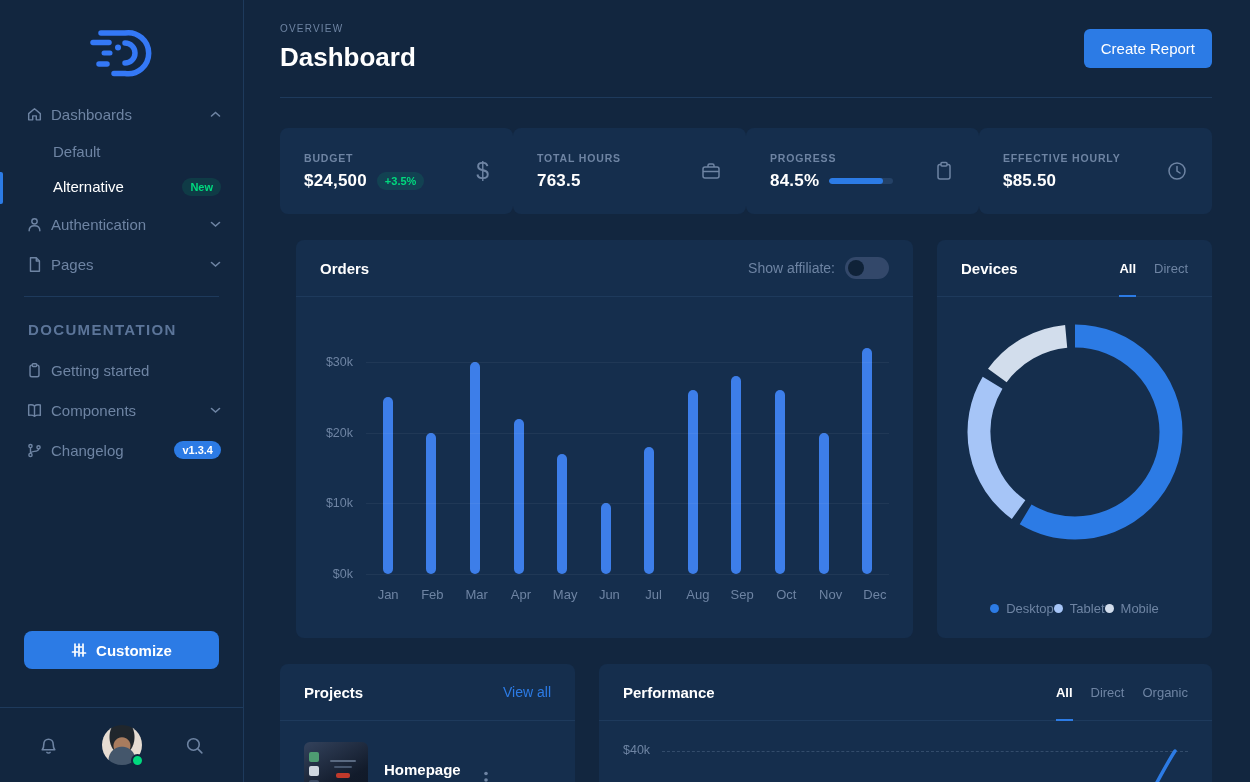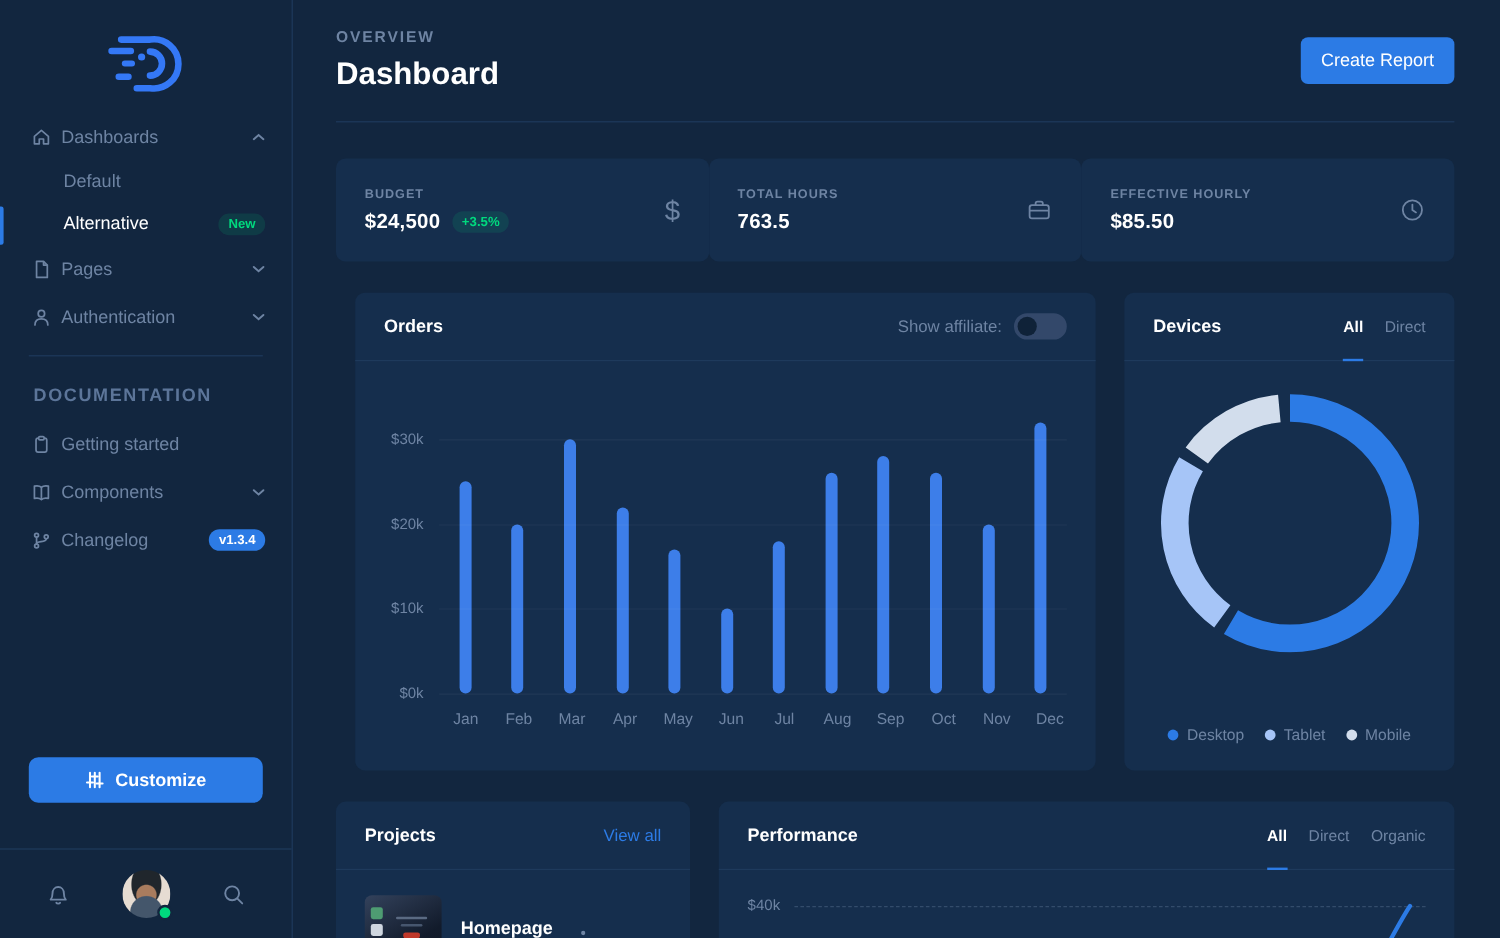--- a/index.html
+++ b/index.html
@@ -43,21 +43,21 @@
       radial-gradient(circle at 50% 52%, #a97c5e 0 8px, rgba(0,0,0,0) 9px),
       radial-gradient(ellipse at 50% 30%, #20262c 0 12px, rgba(0,0,0,0) 13px),
       #e6dcd2; }
   .status-dot { position:absolute; right:-2px; bottom:-2px; width:13px; height:13px;
     border-radius:50%; background:#00d97e; border:2.5px solid #12263f; }
 
   
   .main { flex:1; padding:0 38px 0 36px; overflow:hidden; }
   .page-header { display:flex; align-items:center; justify-content:space-between;
     padding:23px 0 24px; border-bottom:1px solid #1e3a5c; }
-  .pretitle { font-size:13px; font-weight:bold; letter-spacing:.12em; color:#6e84a3;
+  .pretitle { font-size:10px; font-weight:normal; letter-spacing:.12em; color:#6e84a3;
     text-transform:uppercase; }
   .page-title { font-size:26px; font-weight:bold; margin-top:8px; color:#fff; }
   .btn-primary { background:#2c7be5; color:#fff; border:none; border-radius:6px;
     padding:11px 17px; font-size:15px; cursor:pointer; font-family:inherit; }
 
   .stats-row { display:flex; margin-top:30px; }
   .stat-card { flex:1; background:#152e4d; border-radius:8px; height:86px; padding:0 24px;
     display:flex; align-items:center; justify-content:space-between; }
   .stat-label { font-size:10.5px; font-weight:bold; letter-spacing:.08em; color:#6e84a3;
     text-transform:uppercase; }
@@ -91,21 +91,21 @@
     color:#6e84a3; transform:translateY(-50%); }
   .bars { position:absolute; left:70px; right:24px; top:0; height:277px; display:flex;
     align-items:flex-end; }
   .bar-cell { flex:1; display:flex; justify-content:center; align-items:flex-end; }
   .bar { width:10px; border-radius:5px; background:#3d7ee9; }
   .months { position:absolute; left:70px; right:16px; top:290px; display:flex; }
   .month { flex:1; text-align:center; font-size:13px; color:#6e84a3; }
 
   .devices-body { position:relative; height:341px; display:flex; justify-content:center; }
   .donut-svg { margin-top:27px; }
-  .legend { position:absolute; bottom:22px; left:0; right:0; display:flex; gap:17px;
+  .legend { position:absolute; bottom:22px; left:0; right:0; display:flex; 
     justify-content:center; font-size:13px; color:#6e84a3; }
   .legend-item { display:flex; align-items:center; }
   .legend-item .dot { width:9px; height:9px; border-radius:50%; display:inline-block; margin-right:7px; }
 
   .bottom-row { display:flex; gap:24px; margin-top:26px; }
   .projects-card { width:295px; height:260px; }
   .performance-card { flex:1; height:260px; }
   .view-all { color:#2c7be5; font-size:14px; cursor:pointer; }
   .project-item { display:flex; align-items:center; padding:21px 24px 0; }
   .thumb { width:64px; height:76px; border-radius:6px; position:relative; overflow:hidden;
@@ -162,40 +162,40 @@
       </div>
       <div class="sub-item">
         <span class="label">Default</span>
       </div>
       <div class="sub-item active">
         <span class="label">Alternative</span>
         <span class="badge-soft">New</span>
       </div>
       <div class="nav-item">
         <span class="ni-icon">
+          <svg width="17" height="17" viewBox="0 0 19 19" fill="none" stroke="currentColor" stroke-width="1.6" stroke-linecap="round">
+              <circle cx="9.5" cy="6" r="3"></circle>
+              <path d="M3.5 16.5 C3.5 12.5 6 10.8 9.5 10.8 C13 10.8 15.5 12.5 15.5 16.5"></path>
+            </svg>
+        </span>
+        <span class="label">Authentication</span>
+        <span class="chev">
+          <svg width="11" height="7" viewBox="0 0 11 7" fill="none" stroke="currentColor" stroke-width="1.6" stroke-linecap="round">
+              <path d="M1.5 1.5 L5.5 5 L9.5 1.5"></path>
+            </svg>
+        </span>
+      </div>
+      <div class="nav-item">
+        <span class="ni-icon">
           <svg width="17" height="17" viewBox="0 0 19 19" fill="none" stroke="currentColor" stroke-width="1.6" stroke-linejoin="round">
               <path d="M5 2 H11.5 L15 5.5 V17 H5 Z"></path>
               <path d="M11.5 2 V5.5 H15"></path>
             </svg>
         </span>
         <span class="label">Pages</span>
-        <span class="chev">
-          <svg width="11" height="7" viewBox="0 0 11 7" fill="none" stroke="currentColor" stroke-width="1.6" stroke-linecap="round">
-              <path d="M1.5 1.5 L5.5 5 L9.5 1.5"></path>
-            </svg>
-        </span>
-      </div>
-      <div class="nav-item">
-        <span class="ni-icon">
-          <svg width="17" height="17" viewBox="0 0 19 19" fill="none" stroke="currentColor" stroke-width="1.6" stroke-linecap="round">
-              <circle cx="9.5" cy="6" r="3"></circle>
-              <path d="M3.5 16.5 C3.5 12.5 6 10.8 9.5 10.8 C13 10.8 15.5 12.5 15.5 16.5"></path>
-            </svg>
-        </span>
-        <span class="label">Authentication</span>
         <span class="chev">
           <svg width="11" height="7" viewBox="0 0 11 7" fill="none" stroke="currentColor" stroke-width="1.6" stroke-linecap="round">
               <path d="M1.5 1.5 L5.5 5 L9.5 1.5"></path>
             </svg>
         </span>
       </div>
     </nav>
 
     <div class="side-divider"></div>
     <div class="section-heading">DOCUMENTATION</div>
@@ -303,20 +303,37 @@
         </div>
         <span class="stat-icon">
           <svg width="22" height="22" viewBox="0 0 22 22" fill="none" stroke="currentColor" stroke-width="1.5" stroke-linejoin="round">
               <rect x="3" y="7" width="16" height="11" rx="2"></rect>
               <path d="M8 7 V5.5 C8 4.7 8.7 4 9.5 4 H12.5 C13.3 4 14 4.7 14 5.5 V7"></path>
               <path d="M3 11.5 H19"></path>
             </svg>
         </span>
       </div>
 
+      <div class="stat-card">
+        <div>
+          <div class="stat-label">PROGRESS</div>
+          <div class="stat-value-row">
+            <span class="stat-value">84.5%</span>
+            <span class="mini-progress">
+                <i id="progress-fill" style="width: 84.5%;"></i>
+              </span>
+          </div>
+        </div>
+        <span class="stat-icon">
+          <svg width="22" height="22" viewBox="0 0 22 22" fill="none" stroke="currentColor" stroke-width="1.5" stroke-linejoin="round">
+              <rect x="5" y="4.5" width="12" height="14.5" rx="2"></rect>
+              <rect x="8" y="2.5" width="6" height="3.5" rx="1" fill="#152e4d"></rect>
+            </svg>
+        </span>
+      </div>
 
       <div class="stat-card">
         <div>
           <div class="stat-label">EFFECTIVE HOURLY</div>
           <div class="stat-value-row">
             <span class="stat-value">$85.50</span>
           </div>
         </div>
         <span class="stat-icon">
           <svg width="22" height="22" viewBox="0 0 22 22" fill="none" stroke="currentColor" stroke-width="1.5" stroke-linecap="round">

